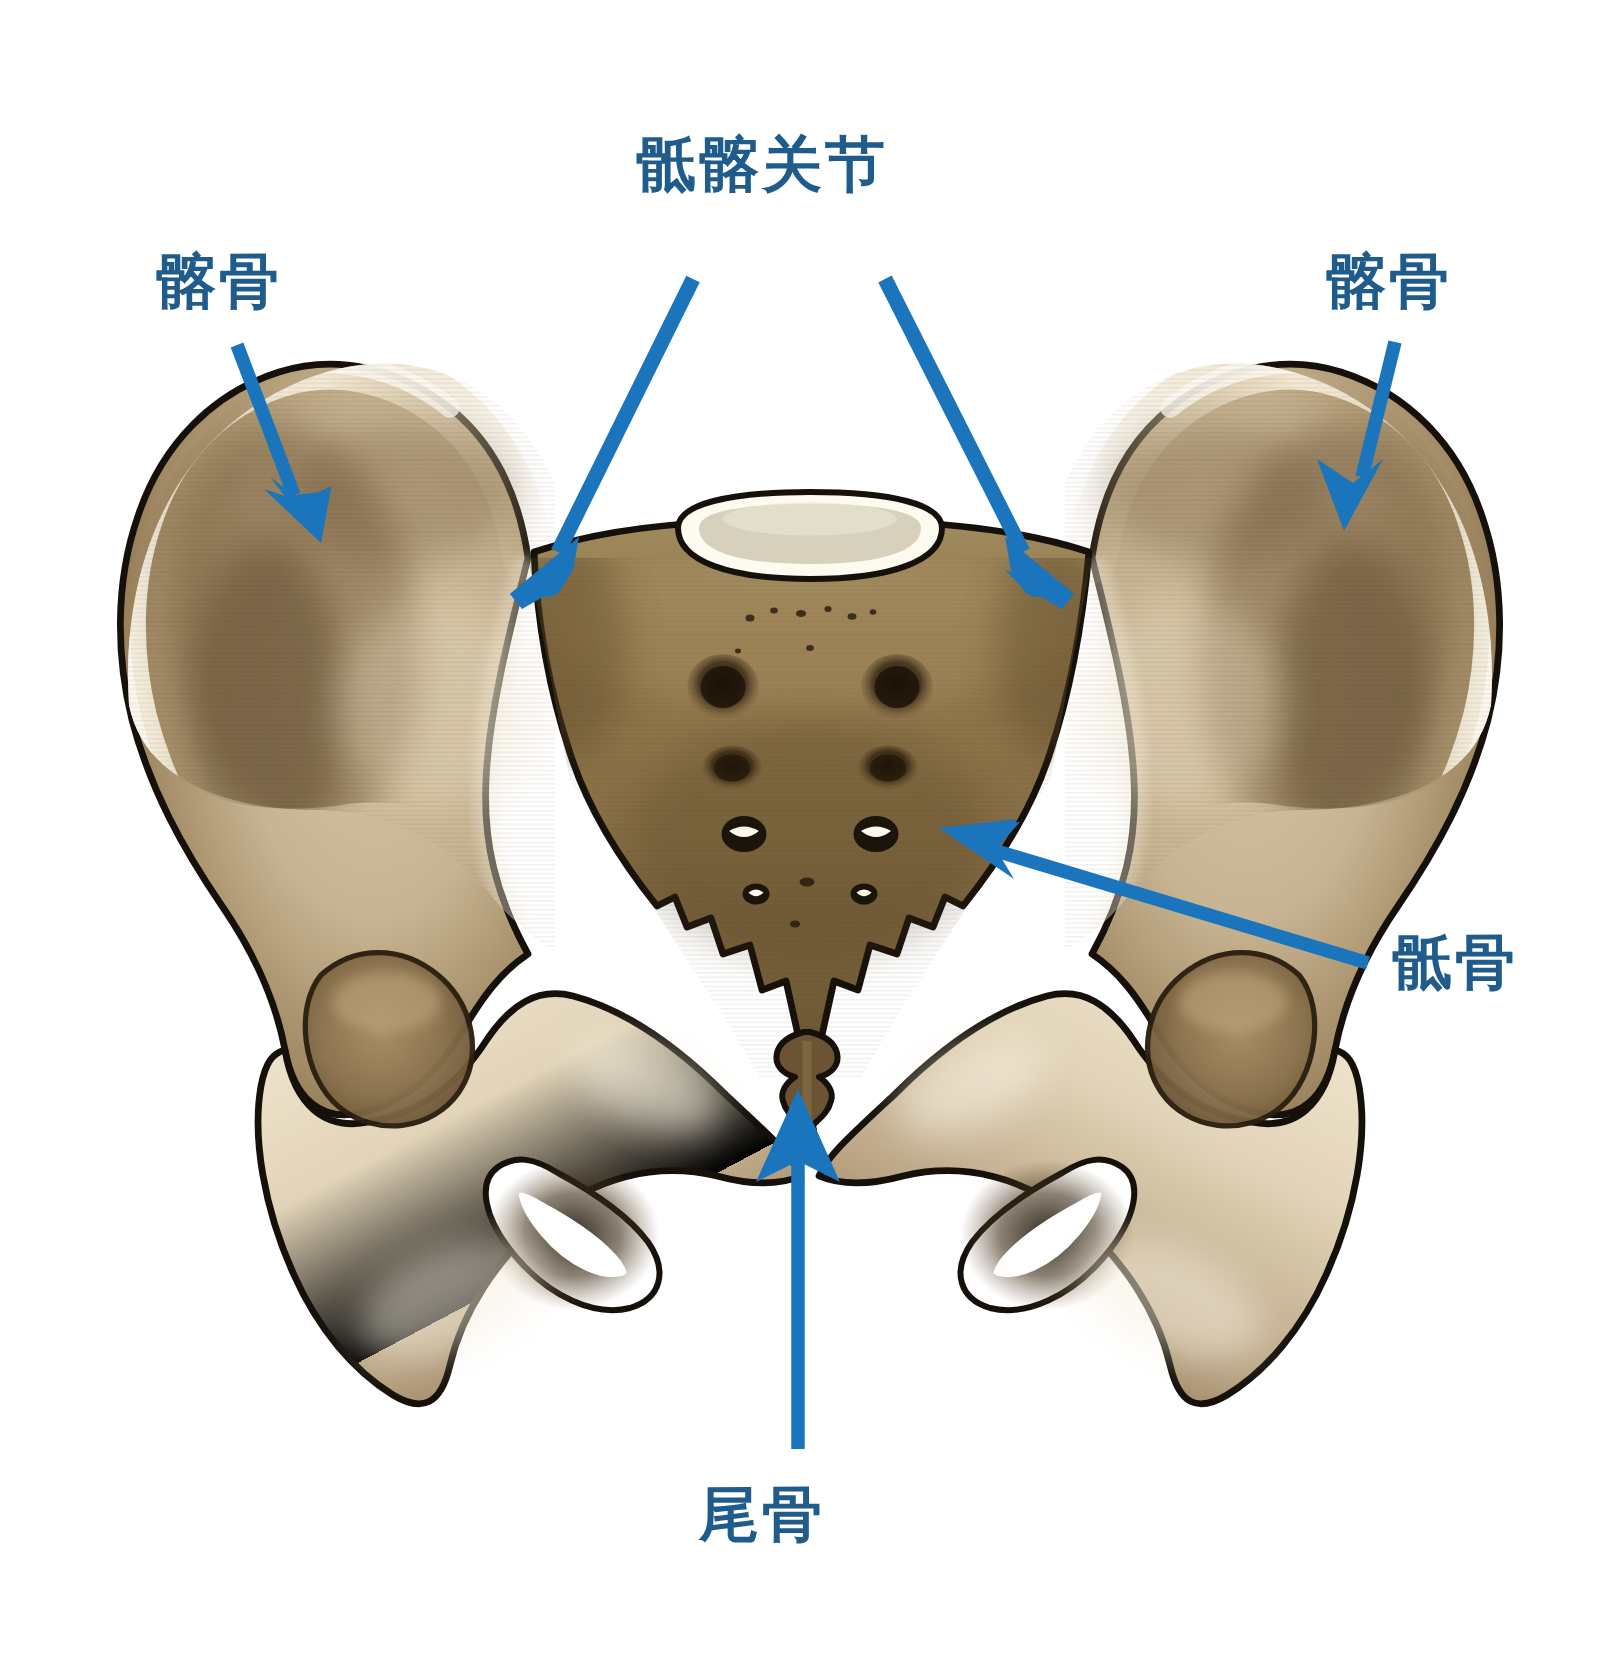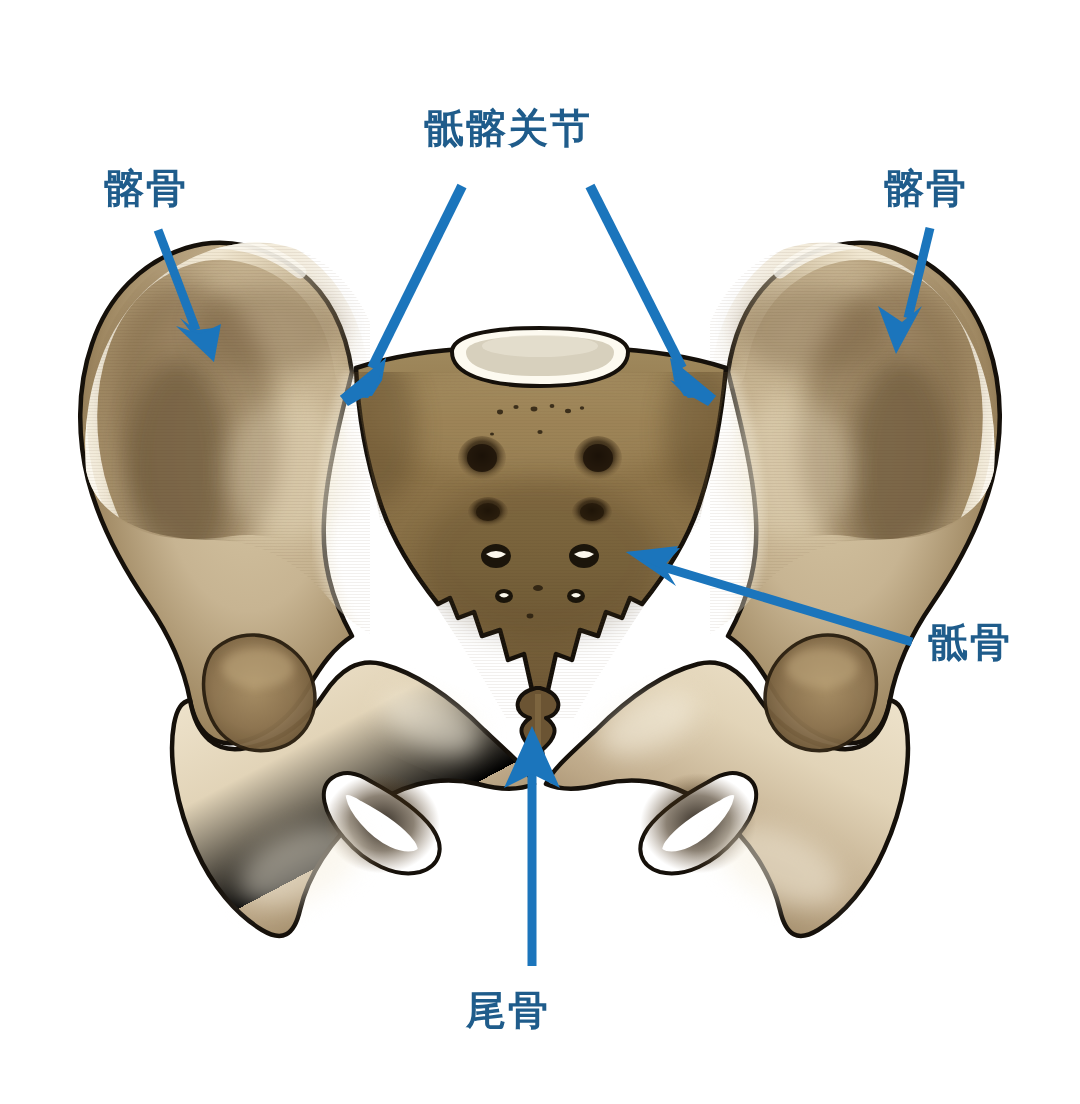--- a/index.html
+++ b/index.html
@@ -21,21 +21,21 @@
   .anno-label{
     position:absolute;
     font-size:40px;
     font-weight:bold;
     letter-spacing:2px;
     color:#1f5c8b;
     white-space:nowrap;
     line-height:1;
     -webkit-font-smoothing:antialiased;
   }
-  #label-sij  { left:424px; top:108px; }
+  #label-sij  { left:424px; top:90px; }
   #label-ilium-l { left:104px; top:168px; }
   #label-ilium-r { left:884px; top:168px; }
   #label-sacrum  { left:928px; top:622px;text-align:center; }
   #label-coccyx  { left:466px; top:990px; }
 </style>
 </head>
 <body>
 
 <div id="stage">
 

